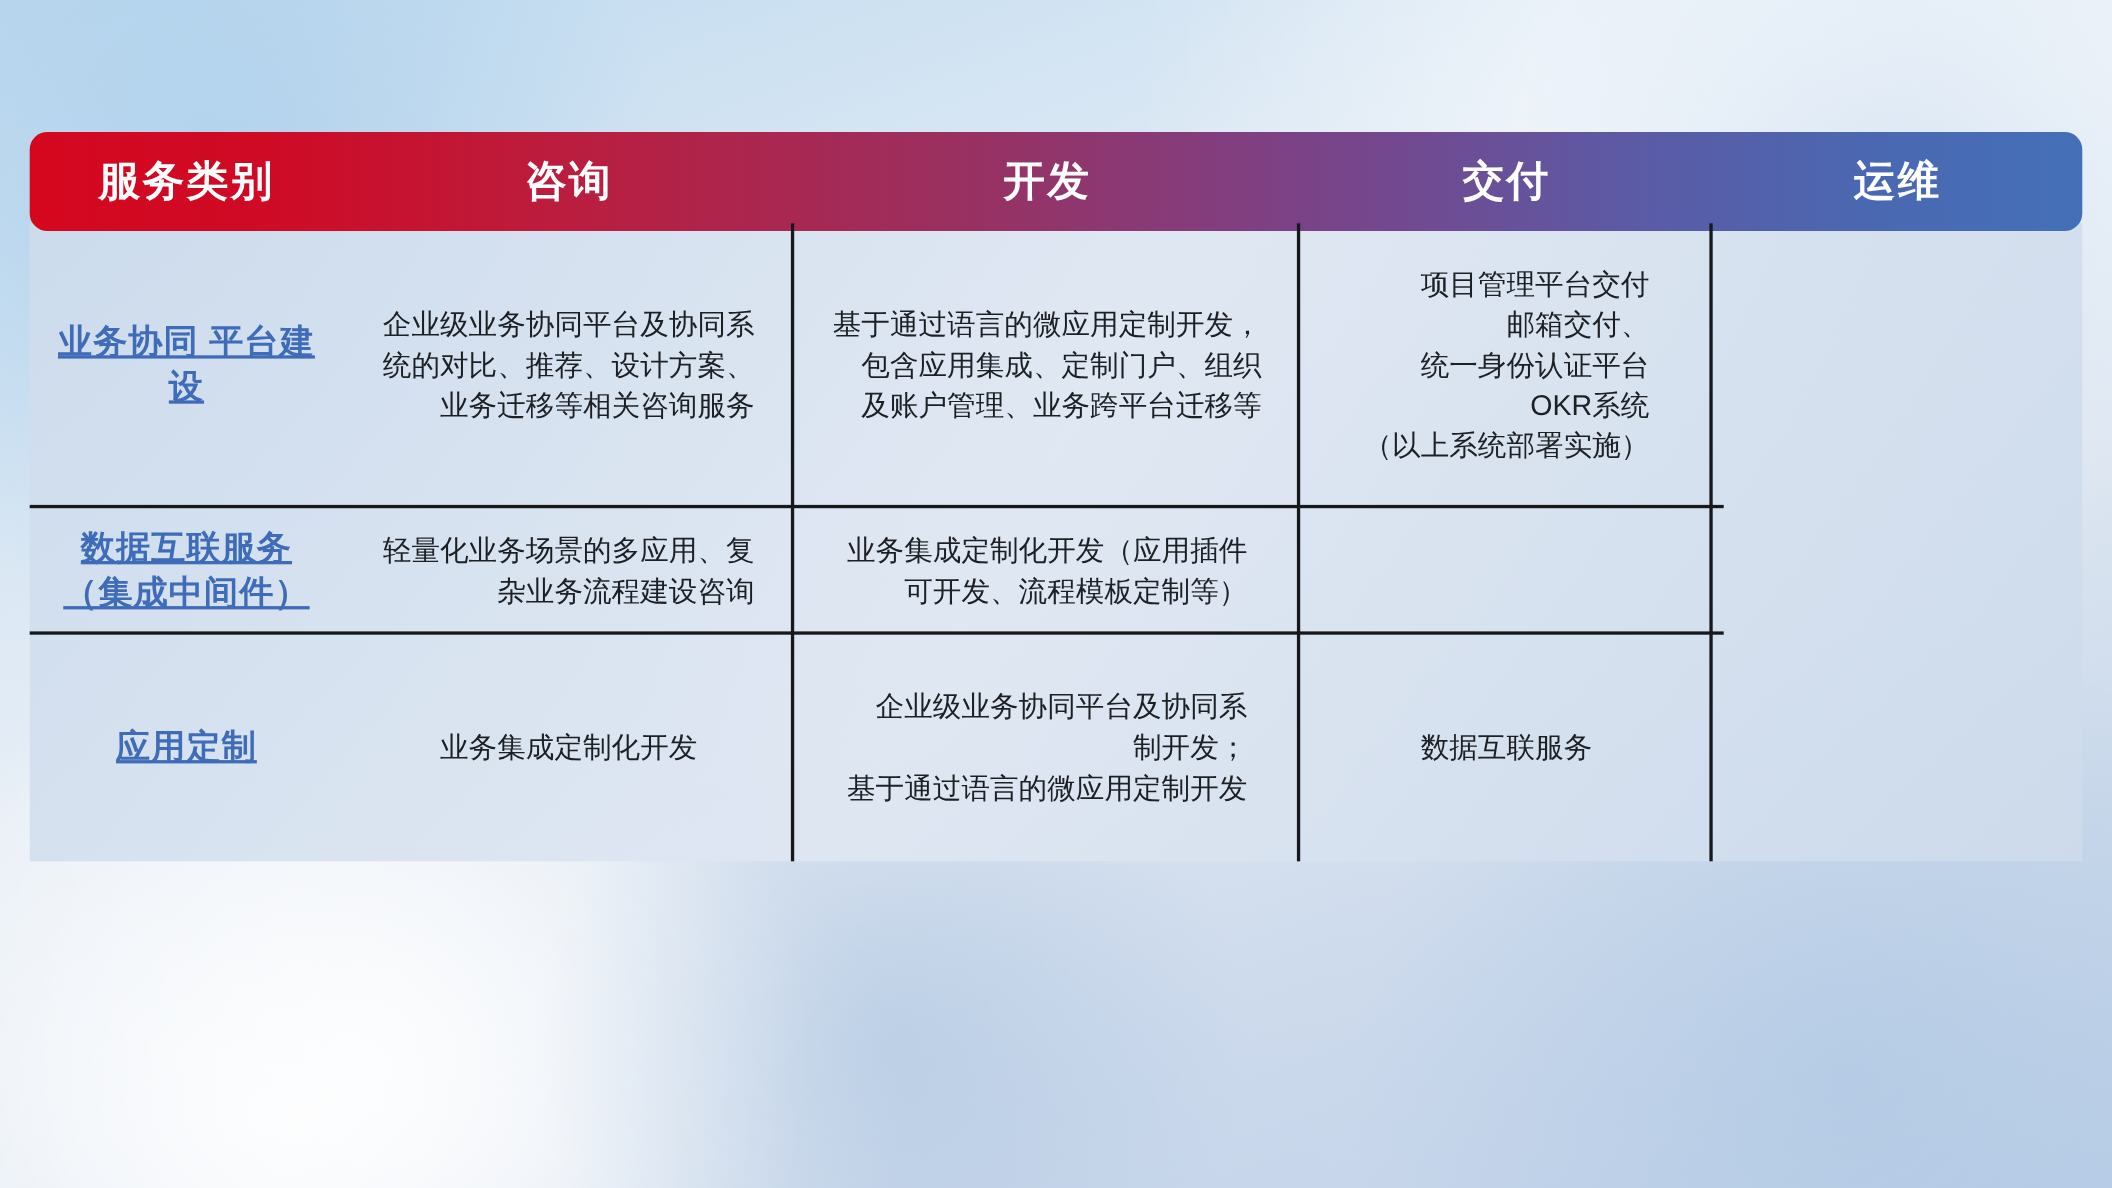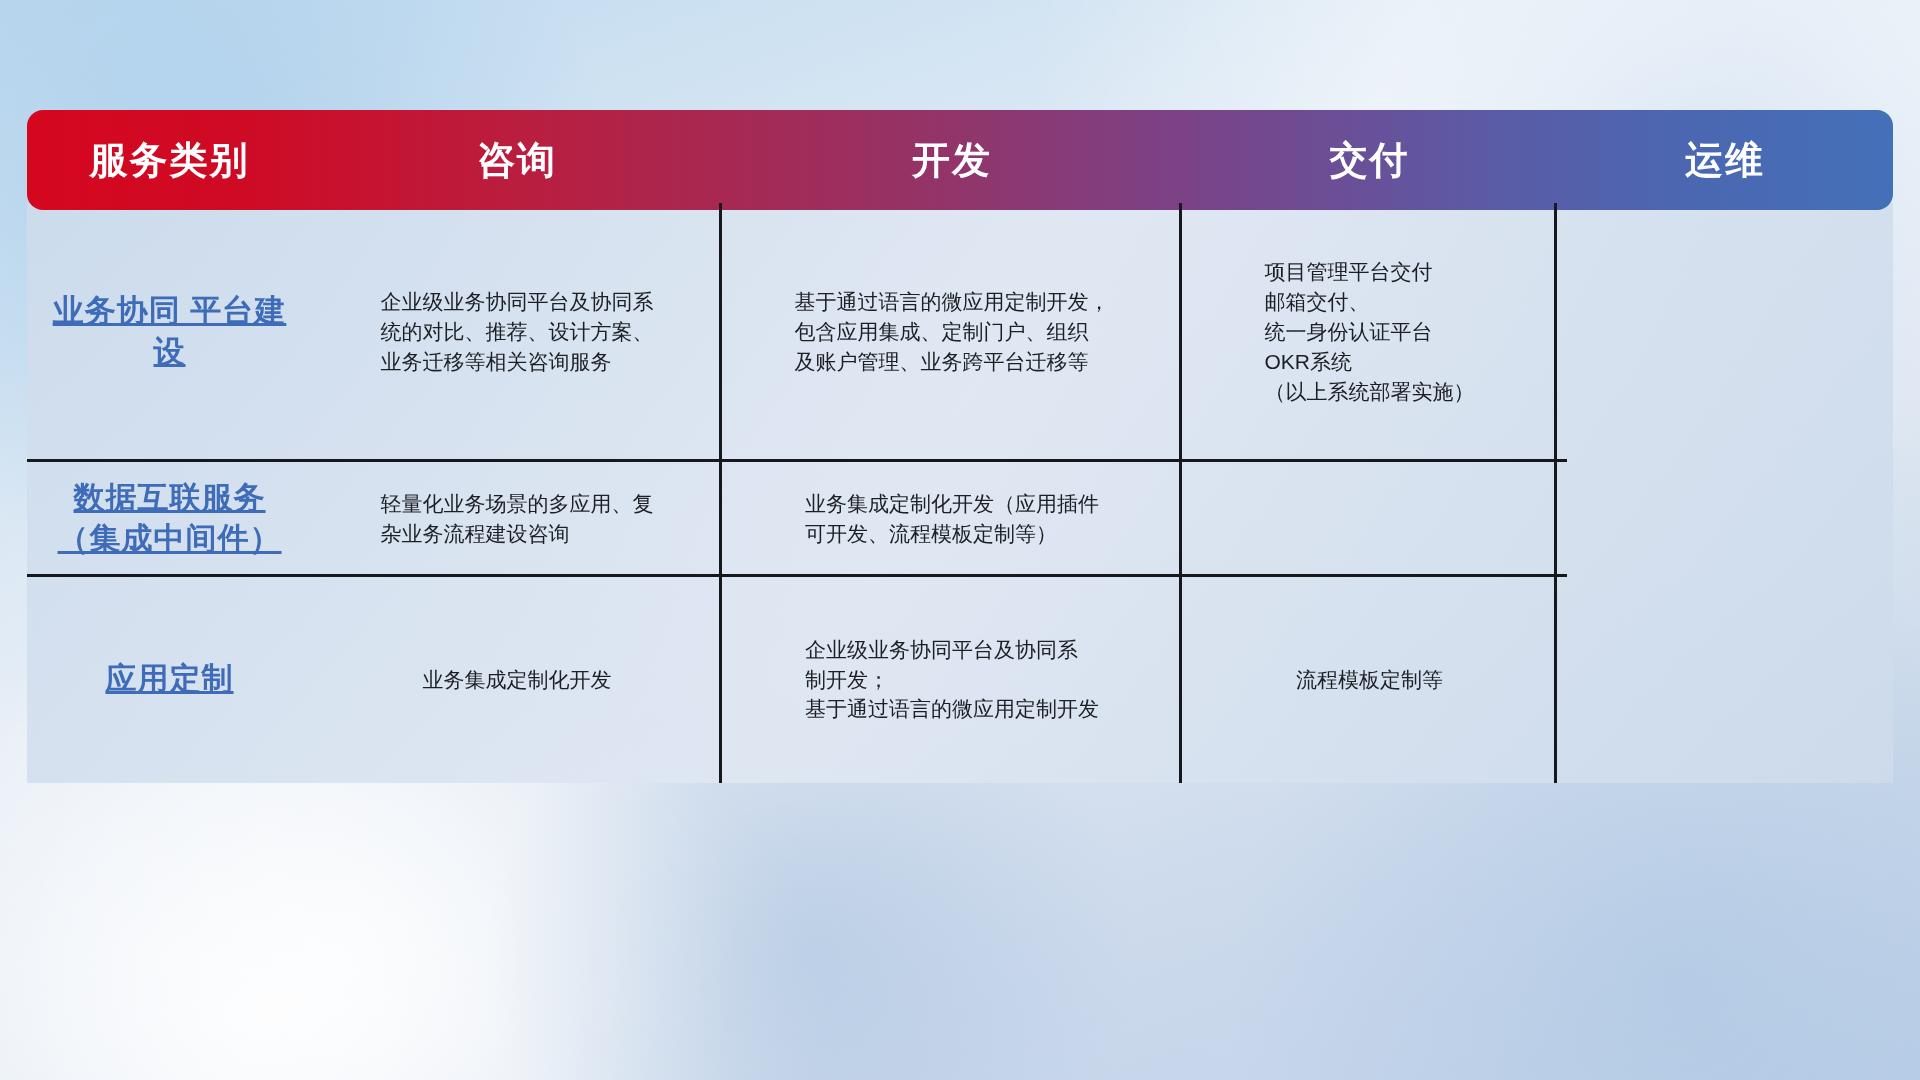--- a/index.html
+++ b/index.html
@@ -59,23 +59,23 @@
         rgba(215,226,240,0.92) 26%,
         rgba(223,231,242,0.92) 48%,
         rgba(214,225,239,0.92) 72%,
         rgba(205,219,235,0.92) 100%);
   }
 
   
   .header-band {
     position: absolute;
     left: 0;
-    top: 2px;
-    width: 1866px;
-    height: 100px;
+    top: 12px;
+    width: 1866px;
+    height: 90px;
     border-radius: 16px;
     background: linear-gradient(90deg,
         #d5071f 0%,
         #cf0a24 11%,
         #bb1d3e 26%,
         #9a3060 45%,
         #7b4287 62%,
         #5c5aa5 78%,
         #4a68b2 90%,
         #4470b8 100%);
@@ -154,23 +154,23 @@
     color: #3f6cb8;
     font-size: 31px;
     font-weight: bold;
     line-height: 1.32;
     text-align: center;
     letter-spacing: 1px;
     text-decoration: underline;
   }
   .cell-text {
     color: #1c1f24;
-    font-size: 21px;
+    font-size: 26px;
     line-height: 1.42;
-    text-align: left;
+    text-align: right;
     white-space: pre-line;
   }
   .cell-text.empty { min-height: 1px; }
 </style>
 </head>
 <body>
 
 <div id="page">
   <div class="blob b1"></div>
   <div class="blob b2"></div>
@@ -243,21 +243,21 @@
         </div>
         <div class="body-cell col-1 divider-right">
           <div class="cell-text">业务集成定制化开发</div>
         </div>
         <div class="body-cell col-2 divider-right">
           <div class="cell-text">企业级业务协同平台及协同系
 制开发；
 基于通过语言的微应用定制开发</div>
         </div>
         <div class="body-cell col-3 divider-right">
-          <div class="cell-text">流程模板定制等</div>
+          <div class="cell-text">数据互联服务</div>
         </div>
         <div class="body-cell col-4">
           <div class="cell-text empty"></div>
         </div>
       </div>
 
     </div>
   </div>
 </div>
 

